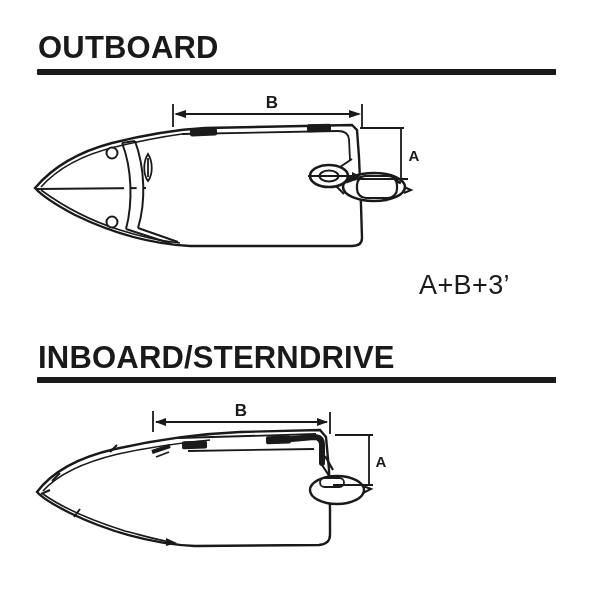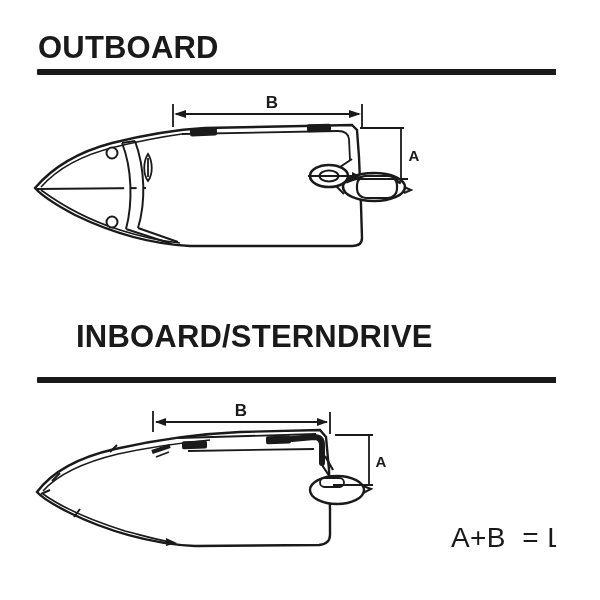--- a/index.html
+++ b/index.html
@@ -29,21 +29,21 @@
   .solid { fill:currentColor; stroke:none; }
 </style>
 </head>
 <body>
 
 <div class="page">
 
   <div class="heading" style="top:32px;">OUTBOARD</div>
   <div class="rule" style="top:69px;"></div>
 
-  <div class="heading" style="top:321px;margin-left:38px;">INBOARD/STERNDRIVE</div>
+  <div class="heading" style="top:342px;">INBOARD/STERNDRIVE</div>
   <div class="rule" style="top:377px;"></div>
 
   <svg class="diagram-svg" viewBox="0 0 600 600">
 
     <g>
 
       <path class="ink-fill" stroke-width="2.4" d="M 35,188 C 52,168 78,152 112,143 C 140,136 170,130 205,128 L 352,125 L 357,130 L 359,157 L 361,205 L 362,238 Q 362,246 352,246 L 190,246 C 150,244 110,232 75,215 C 58,206 44,198 35,188 Z"></path>
       <path class="ink" stroke-width="1.6" d="M 41,187 C 58,168 82,155 115,147 C 140,141 160,137 182,134"></path>
       <path class="ink" stroke-width="1.6" d="M 41,190 C 60,204 88,220 120,230 C 145,238 160,241 180,243"></path>
       <path class="ink" stroke-width="1.8" d="M 182,134 L 338,131 Q 348,131 349,139 L 350,160"></path>
@@ -111,16 +111,16 @@
       <g>
         <path class="ink" stroke-width="1.8" d="M 153,411 L 153,432 M 330,412 L 330,434 M 156,422 L 327,422"></path>
         <polygon class="solid" points="155,422 166,418 166,426"></polygon>
         <polygon class="solid" points="328,422 317,418 317,426"></polygon>
         <text class="dim-label" x="241" y="416" font-size="17" text-anchor="middle">B</text>
       </g>
     </g>
   </svg>
 
   <div class="formula" style="left:419px; top:203px;">
+    <div>A+B+3’</div>
   </div>
-  <div class="formula" style="left:451px; top:521px; font-size:28px;">A+B  = L</div>
 
 </div>
 
 </body></html>

